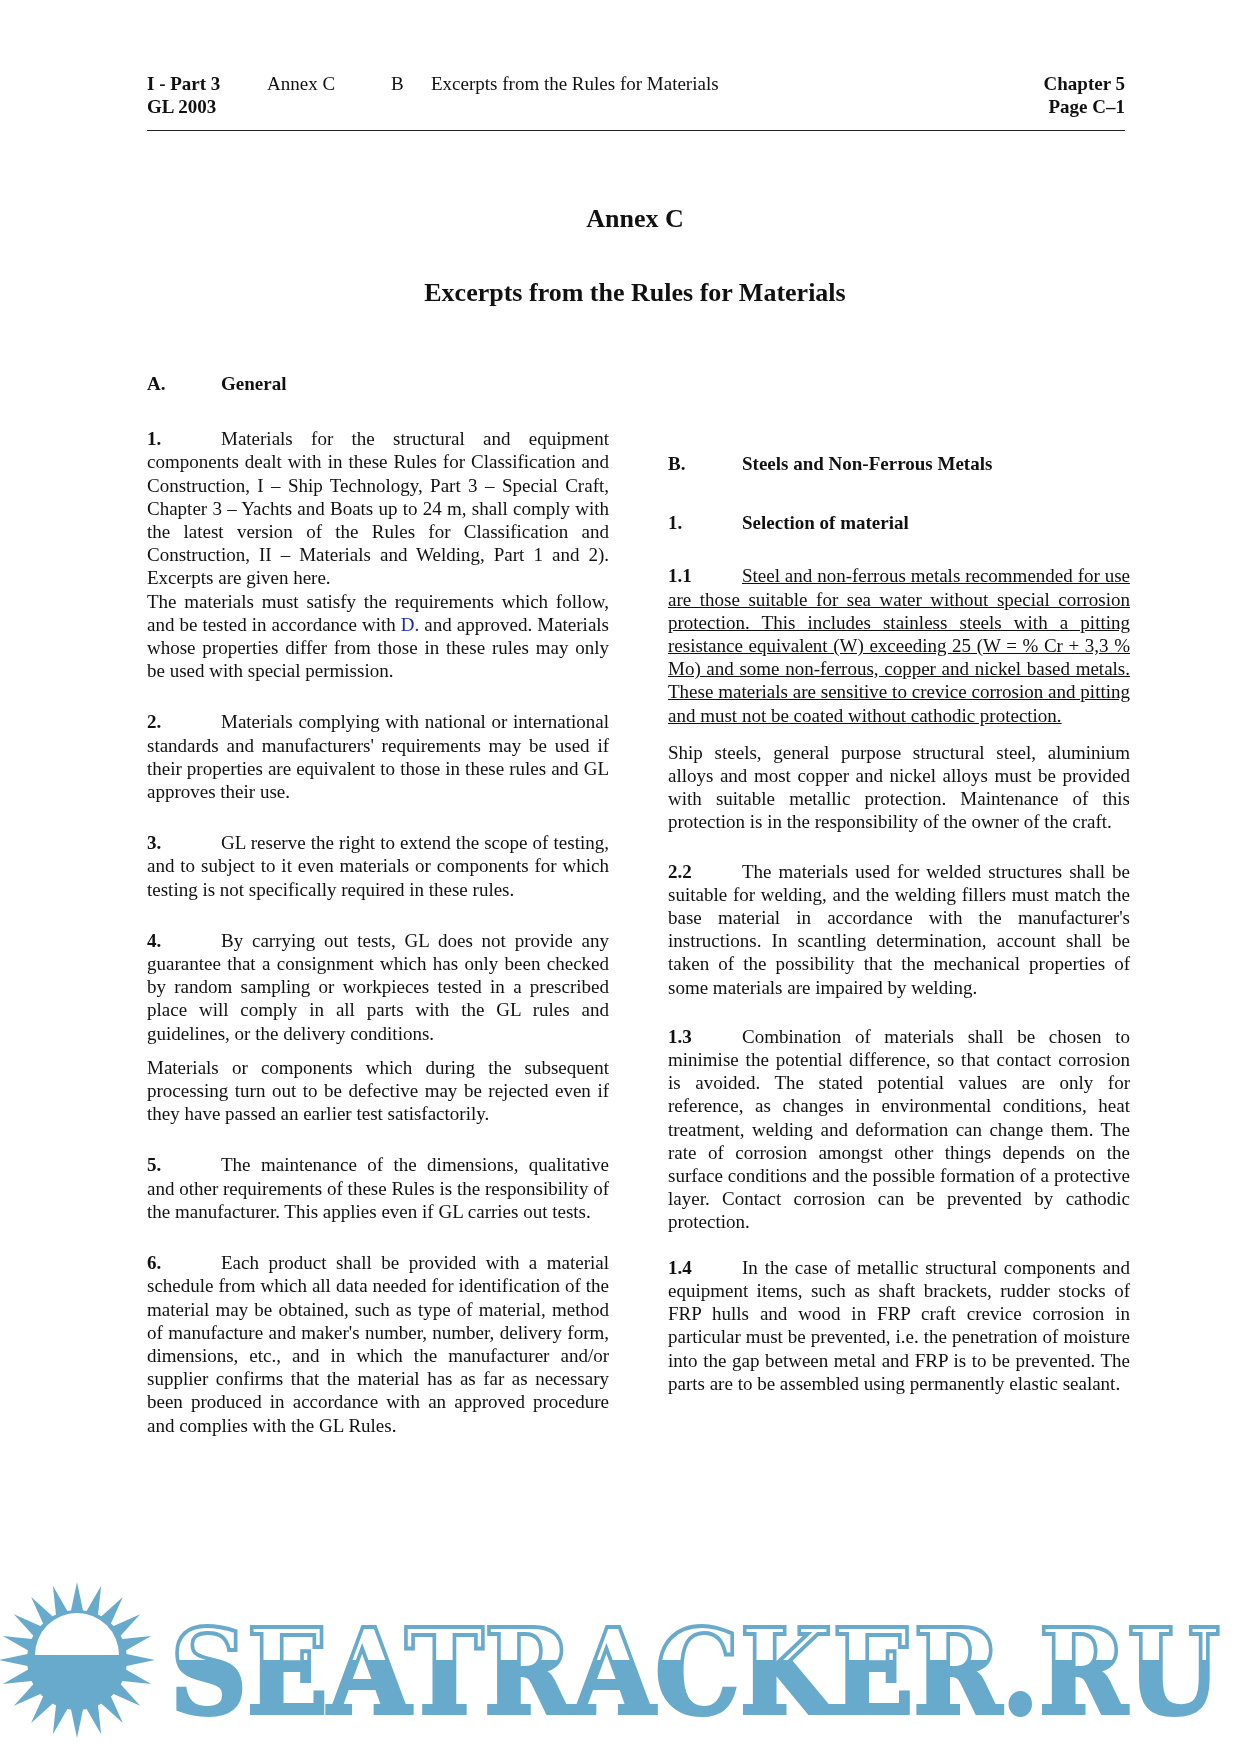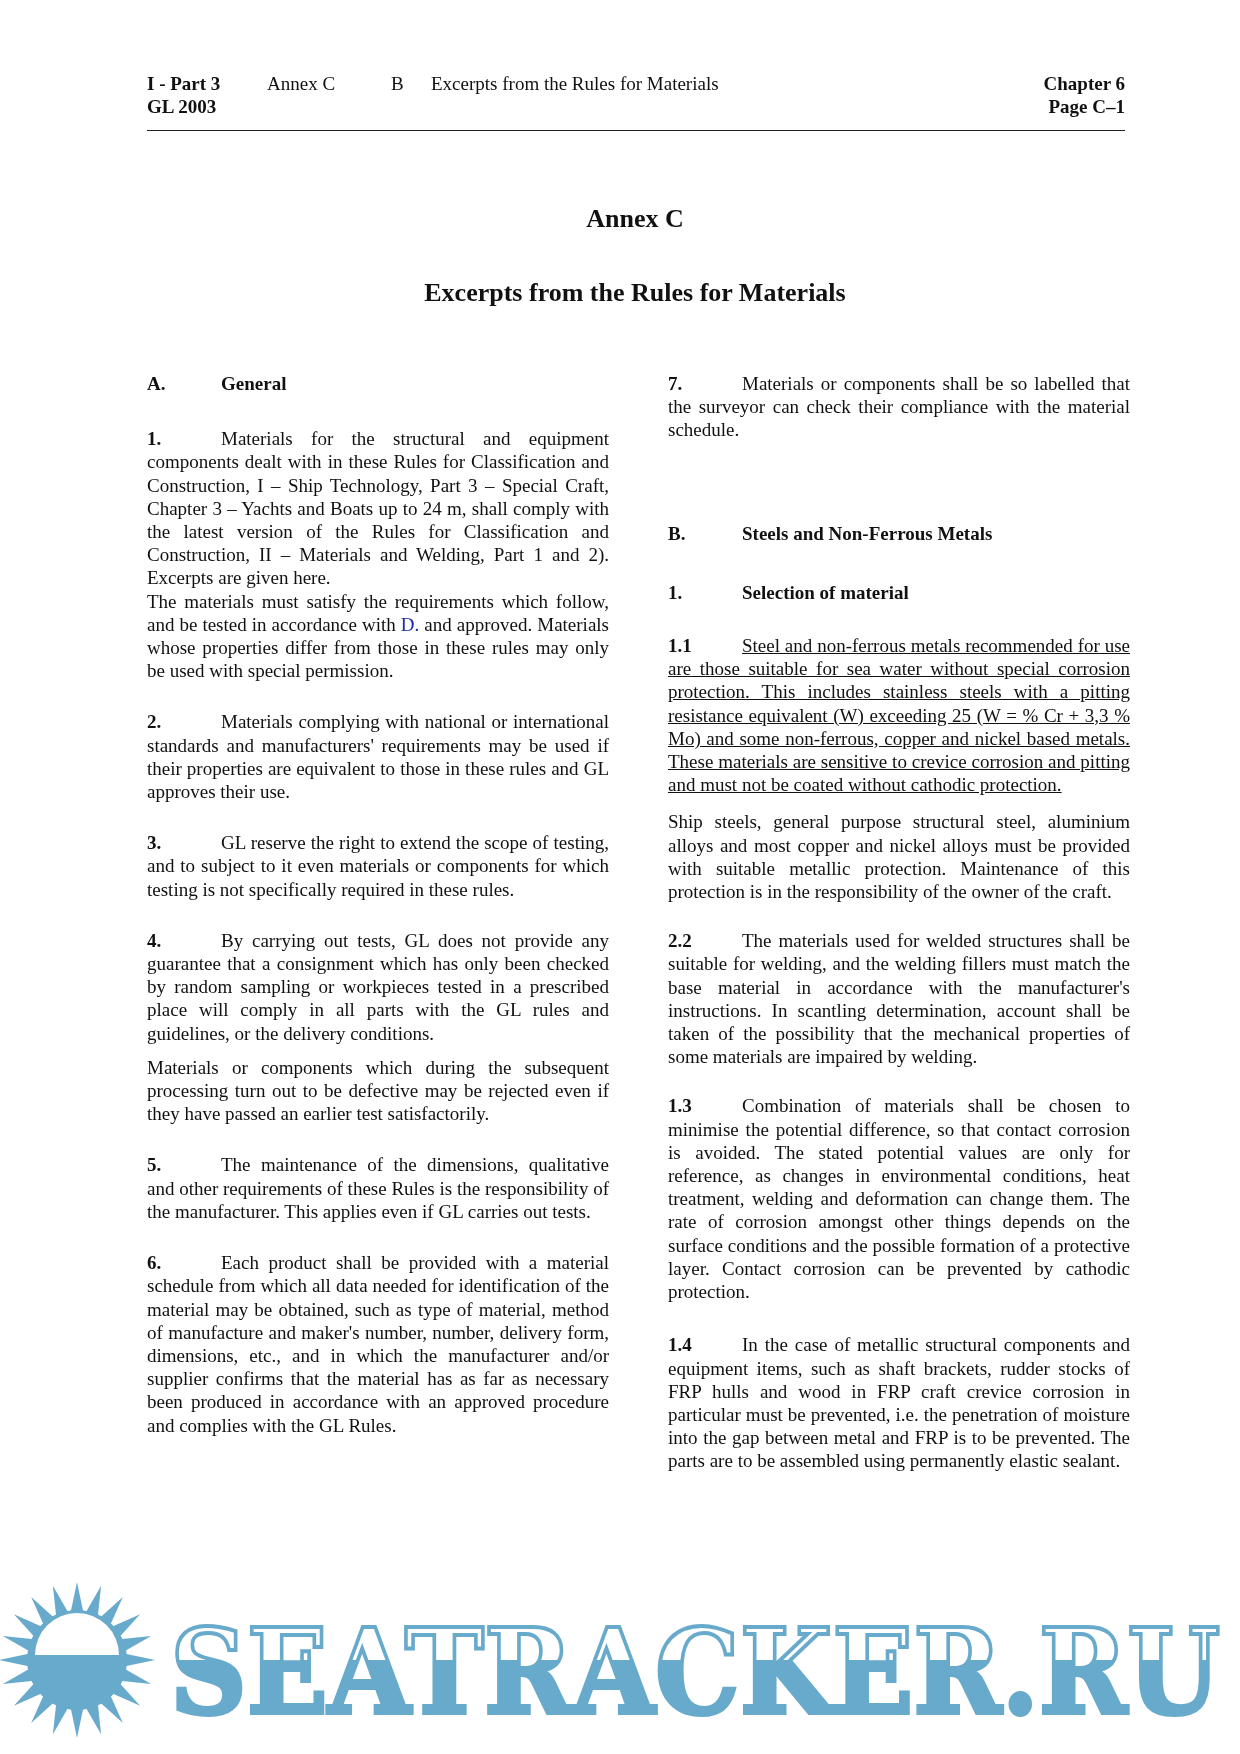--- a/index.html
+++ b/index.html
@@ -41,21 +41,21 @@
 <body>
 
 <div class="page">
 
   <div class="hdr">
     <div class="l1">
       <span class="part">I - Part 3</span><span class="annex">Annex C</span><span class="sec">B</span><span>Excerpts from the Rules for Materials</span>
     </div>
     <div class="l2">GL  2003</div>
     <div class="right">
-      <div>Chapter 6</div>
+      <div>Chapter 5</div>
       <div>Page C–1</div>
     </div>
   </div>
 
   <div class="title1">Annex C</div>
   <div class="title2">Excerpts from the Rules for Materials</div>
 
   <div class="col left">
     <div class="heading" style="margin-top:0;">
       <span class="num">A.</span>
@@ -87,23 +87,20 @@
     <p class="para" style="margin-top:28px;">
       <span class="pn">5.</span><span>The maintenance of the dimensions, qualitative and other requirements of these Rules is the responsibility of the manufacturer. This applies even if GL carries out tests.</span>
     </p>
 
     <p class="para" style="margin-top:28px;">
       <span class="pn">6.</span><span>Each product shall be provided with a material schedule from which all data needed for identification of the material may be obtained, such as type of material, method of manufacture and maker's number, number, delivery form, dimensions, etc., and in which the manufacturer and/or supplier confirms that the material has as far as necessary been produced in accordance with an approved procedure and complies with the GL Rules.</span>
     </p>
   </div>
 
   <div class="col right">
-    <p class="para">
-      <span class="pn">7.</span><span>Materials or components shall be so labelled that the surveyor can check their compliance with the material schedule.</span>
-    </p>
 
     <div class="heading" style="margin-top:80px;">
       <span class="num">B.</span>
       <span>Steels and Non-Ferrous Metals</span>
     </div>
 
     <div class="heading" style="margin-top:36px;">
       <span class="num">1.</span>
       <span>Selection of material</span>
     </div>
@@ -115,21 +112,21 @@
     <p class="para" style="margin-top:14px;">Ship steels, general purpose structural steel, aluminium alloys and most copper and nickel alloys must be provided with suitable metallic protection. Maintenance of this protection is in the responsibility of the owner of the craft.</p>
 
     <p class="para" style="margin-top:26px;">
       <span class="pn">2.2</span><span>The materials used for welded structures shall be suitable for welding, and the welding fillers must match the base material in accordance with the manufacturer's instructions. In scantling determination, account shall be taken of the possibility that the mechanical properties of some materials are impaired by welding.</span>
     </p>
 
     <p class="para" style="margin-top:26px;">
       <span class="pn">1.3</span><span>Combination of materials shall be chosen to minimise the potential difference, so that contact corrosion is avoided. The stated potential values are only for reference, as changes in environmental conditions, heat treatment, welding and deformation can change them. The rate of corrosion amongst other things depends on the surface conditions and the possible formation of a protective layer. Contact corrosion can be prevented by cathodic protection.</span>
     </p>
 
-    <p class="para" style="margin-top:30px;">
+    <p class="para" style="margin-top:22px;">
       <span class="pn">1.4</span><span>In the case of metallic structural components and equipment items, such as shaft brackets, rudder stocks of FRP hulls and wood in FRP craft crevice corrosion in particular must be prevented, i.e. the penetration of moisture into the gap between metal and FRP is to be prevented. The parts are to be assembled using permanently elastic sealant.</span>
     </p>
   </div>
 
   <div class="wm">
     <svg width="1240" height="184" viewBox="0 0 1240 184">
 
       <g transform="translate(77,90)" fill="#68aacb">
         <polygon points="0,-78 8,-40 -8,-40"></polygon>
         <polygon points="0,-78 8,-40 -8,-40" transform="rotate(18)"></polygon>

